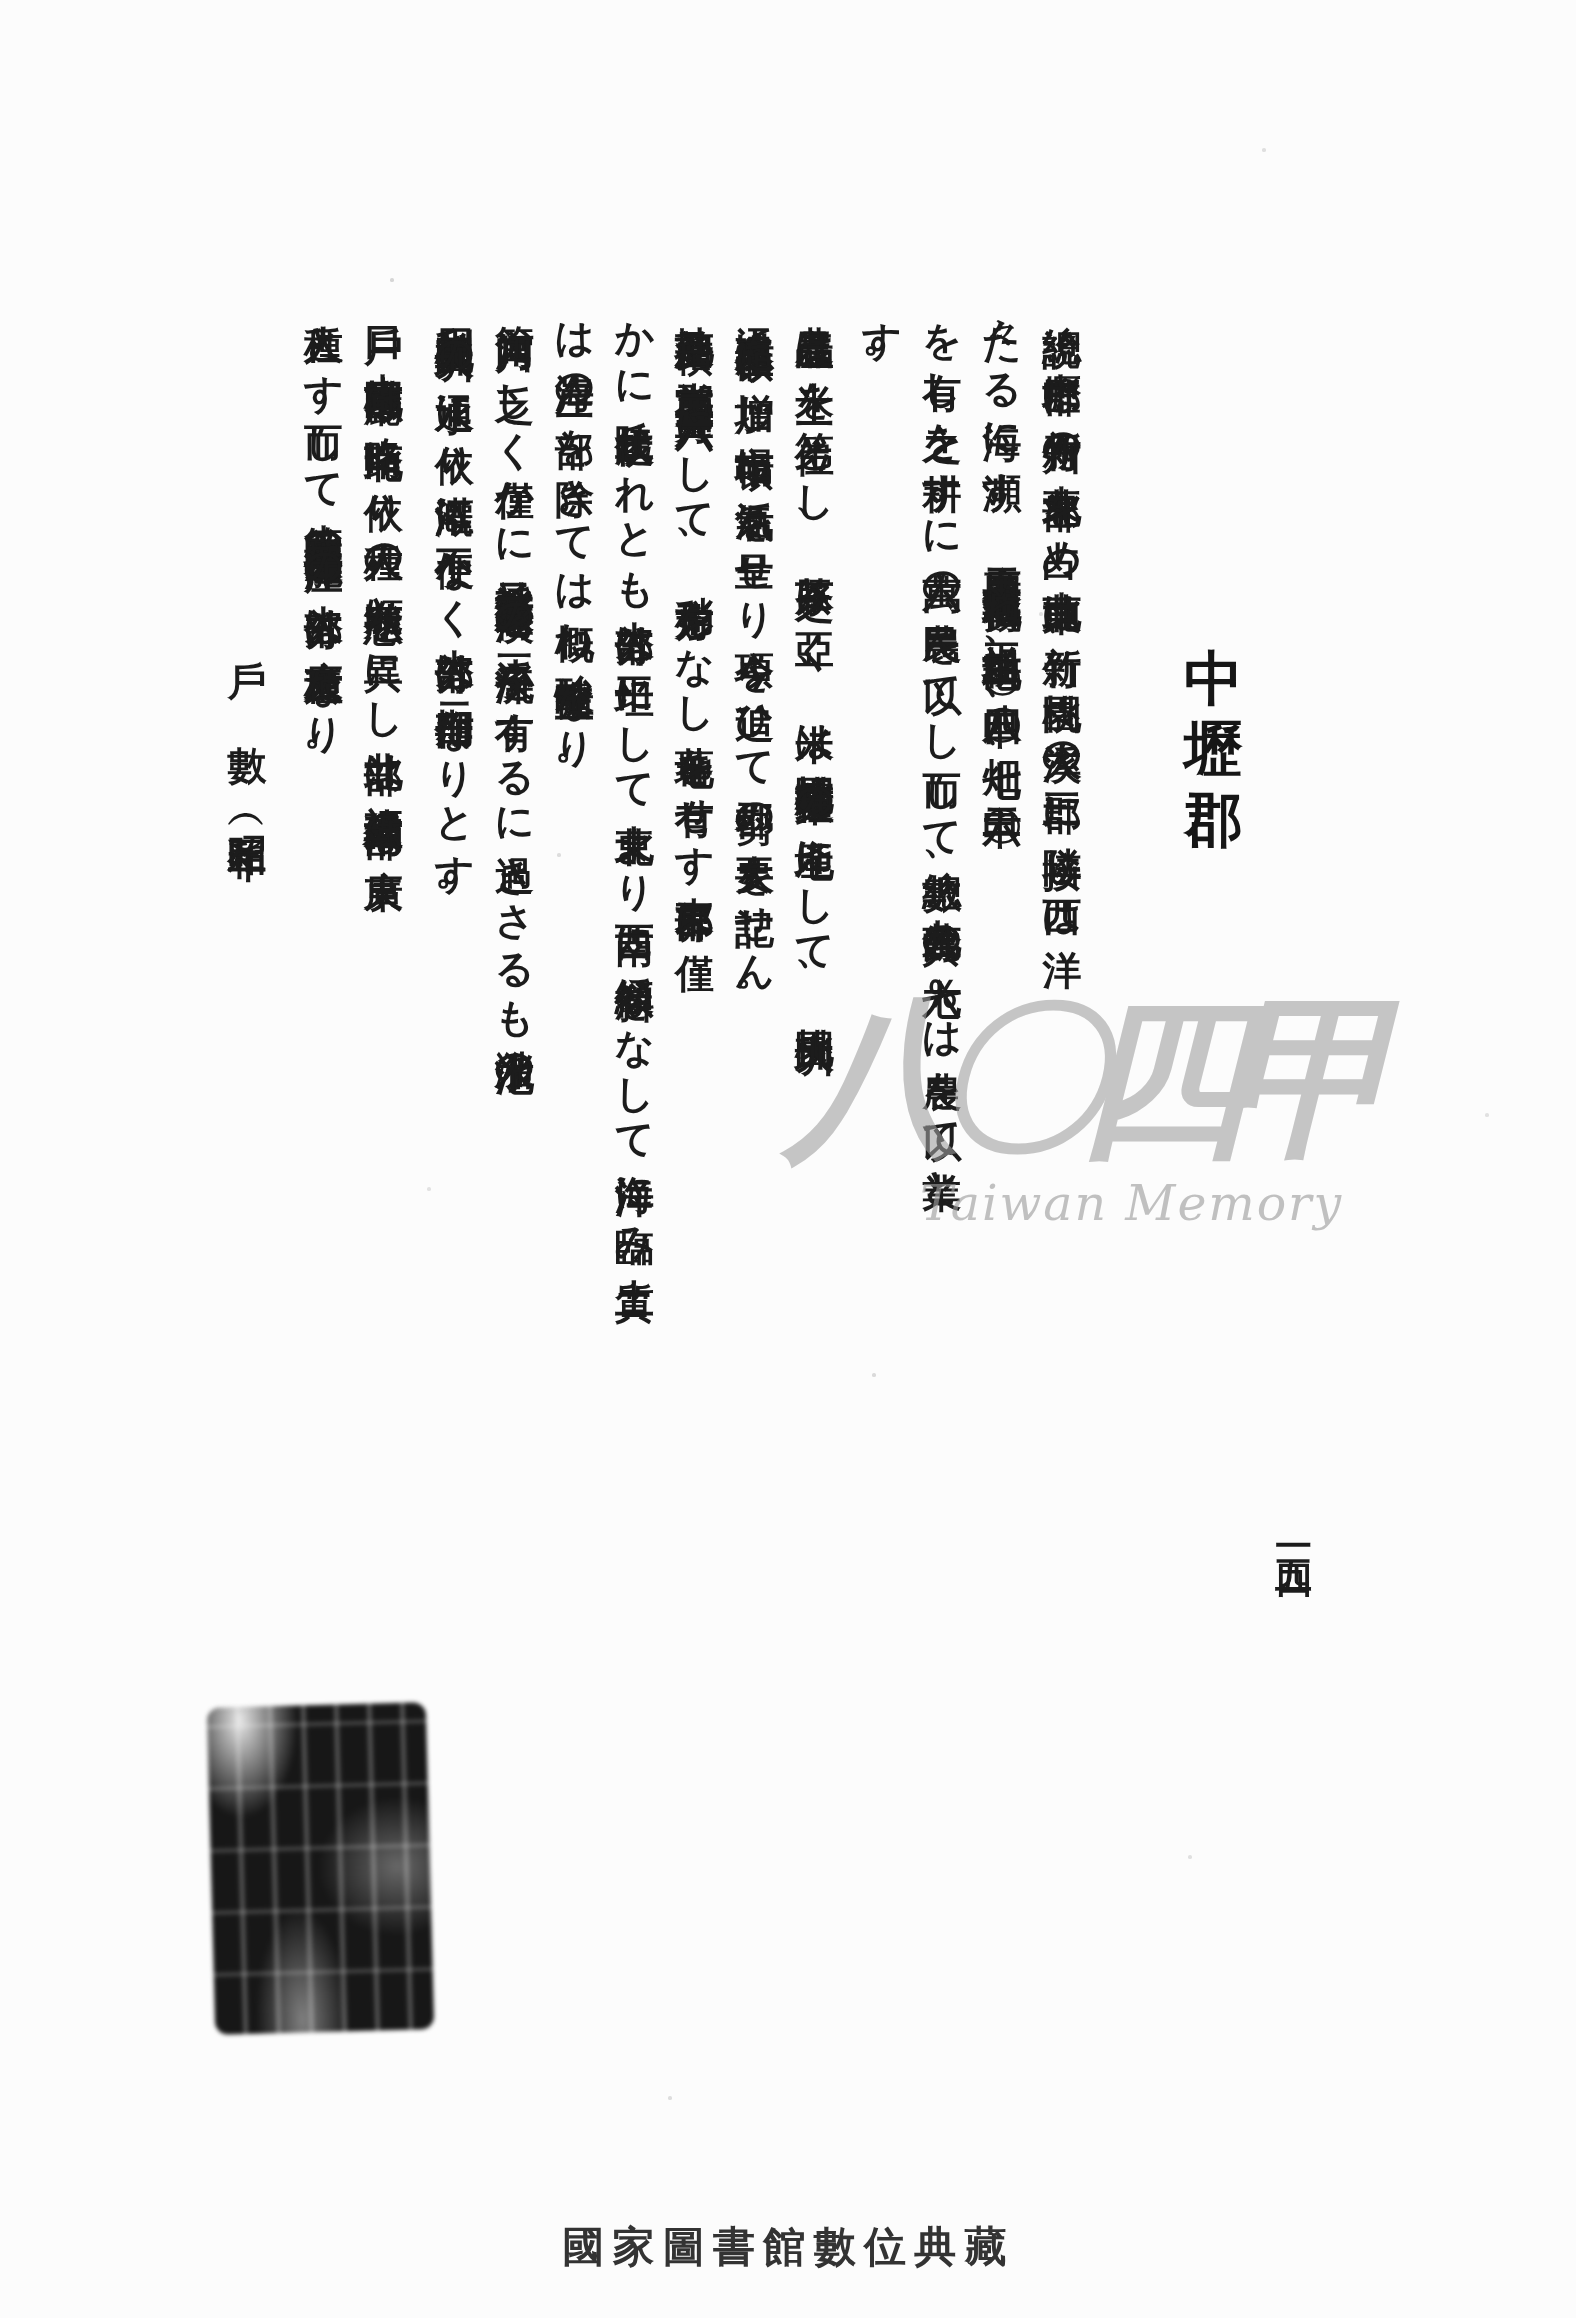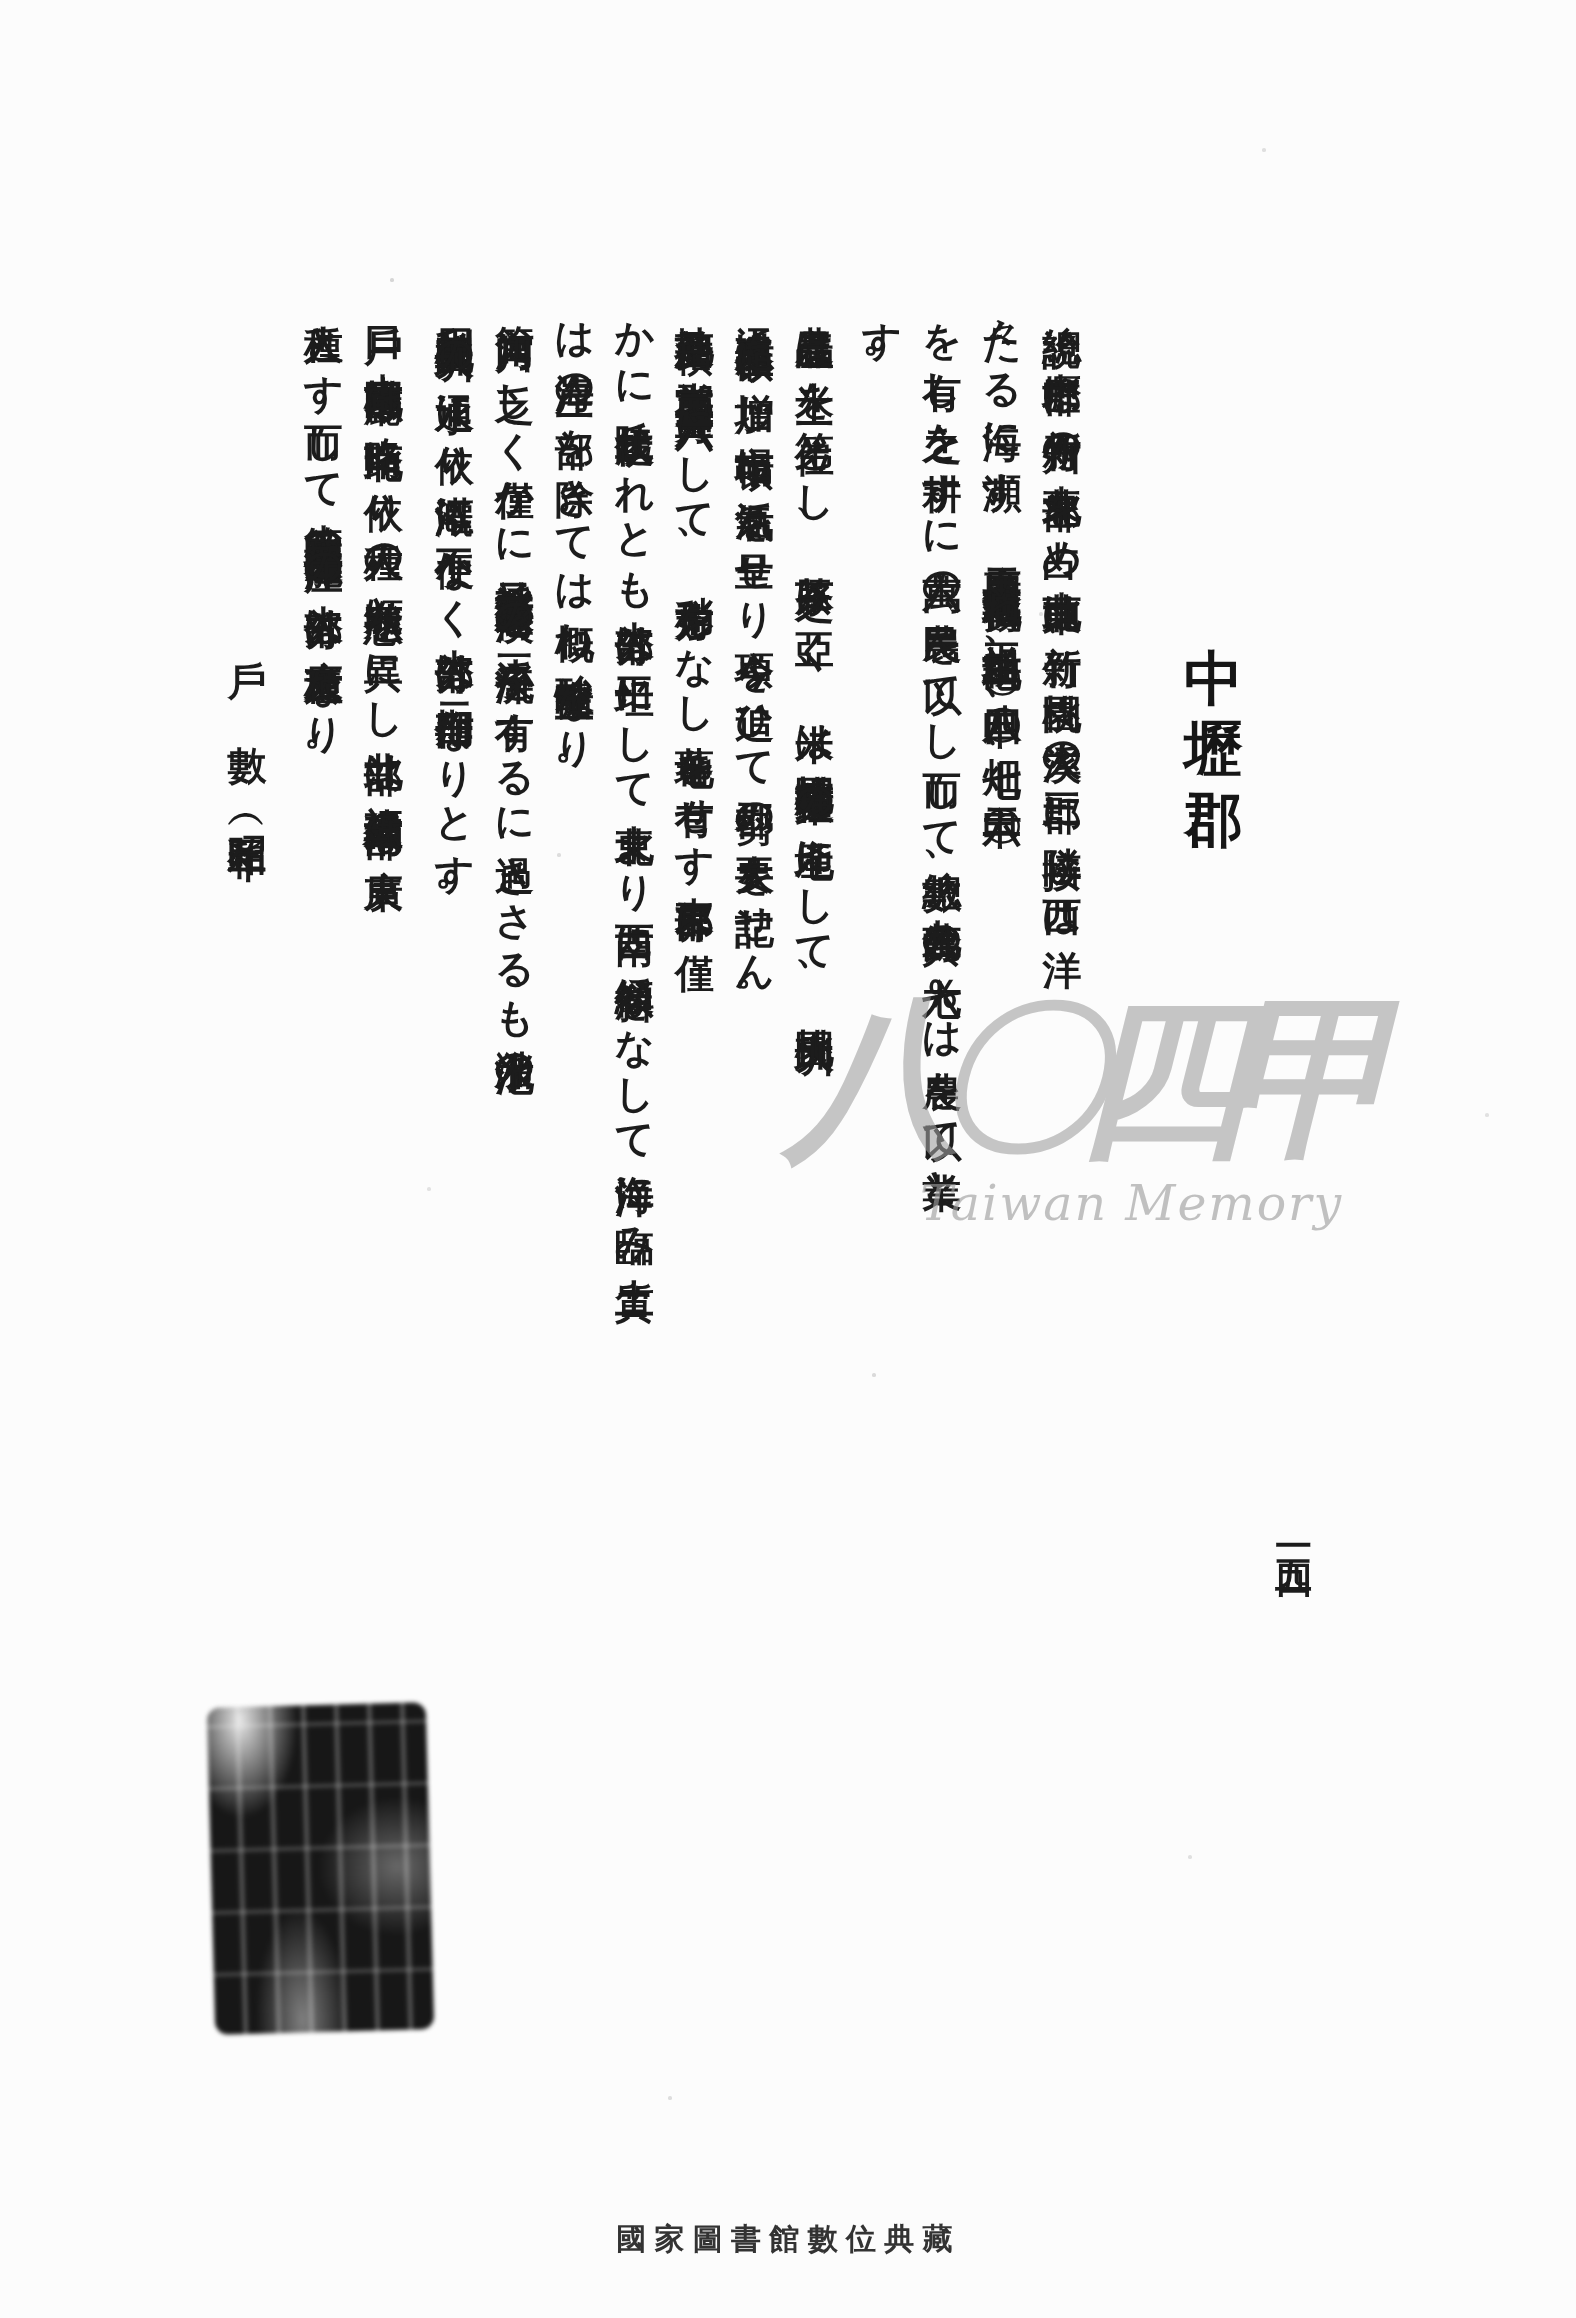--- a/index.html
+++ b/index.html
@@ -41,21 +41,21 @@
     white-space:nowrap;pointer-events:none;
   }
   .wm-latin{
     position:absolute;left:920px;top:1161px;
     font-size:49px;color:#9d9d9d;opacity:0.62;font-style:italic;
     letter-spacing:1.9px;white-space:nowrap;pointer-events:none;margin-top:14px;
   }
   
   .footer{
     position:absolute;top:2219px;left:50%;transform:translateX(-50%);
-    font-size:30px;font-weight:bold;letter-spacing:8.3px;color:#333;
+    font-size:42px;font-weight:bold;letter-spacing:8.3px;color:#333;
     white-space:nowrap;
   }
   
   .stamp{
     position:absolute;left:211px;top:1705px;width:219px;height:327px;
     transform:rotate(-1.5deg);
     background:#171717;
     border-radius:13px;
     filter:blur(2px);
     overflow:hidden;

